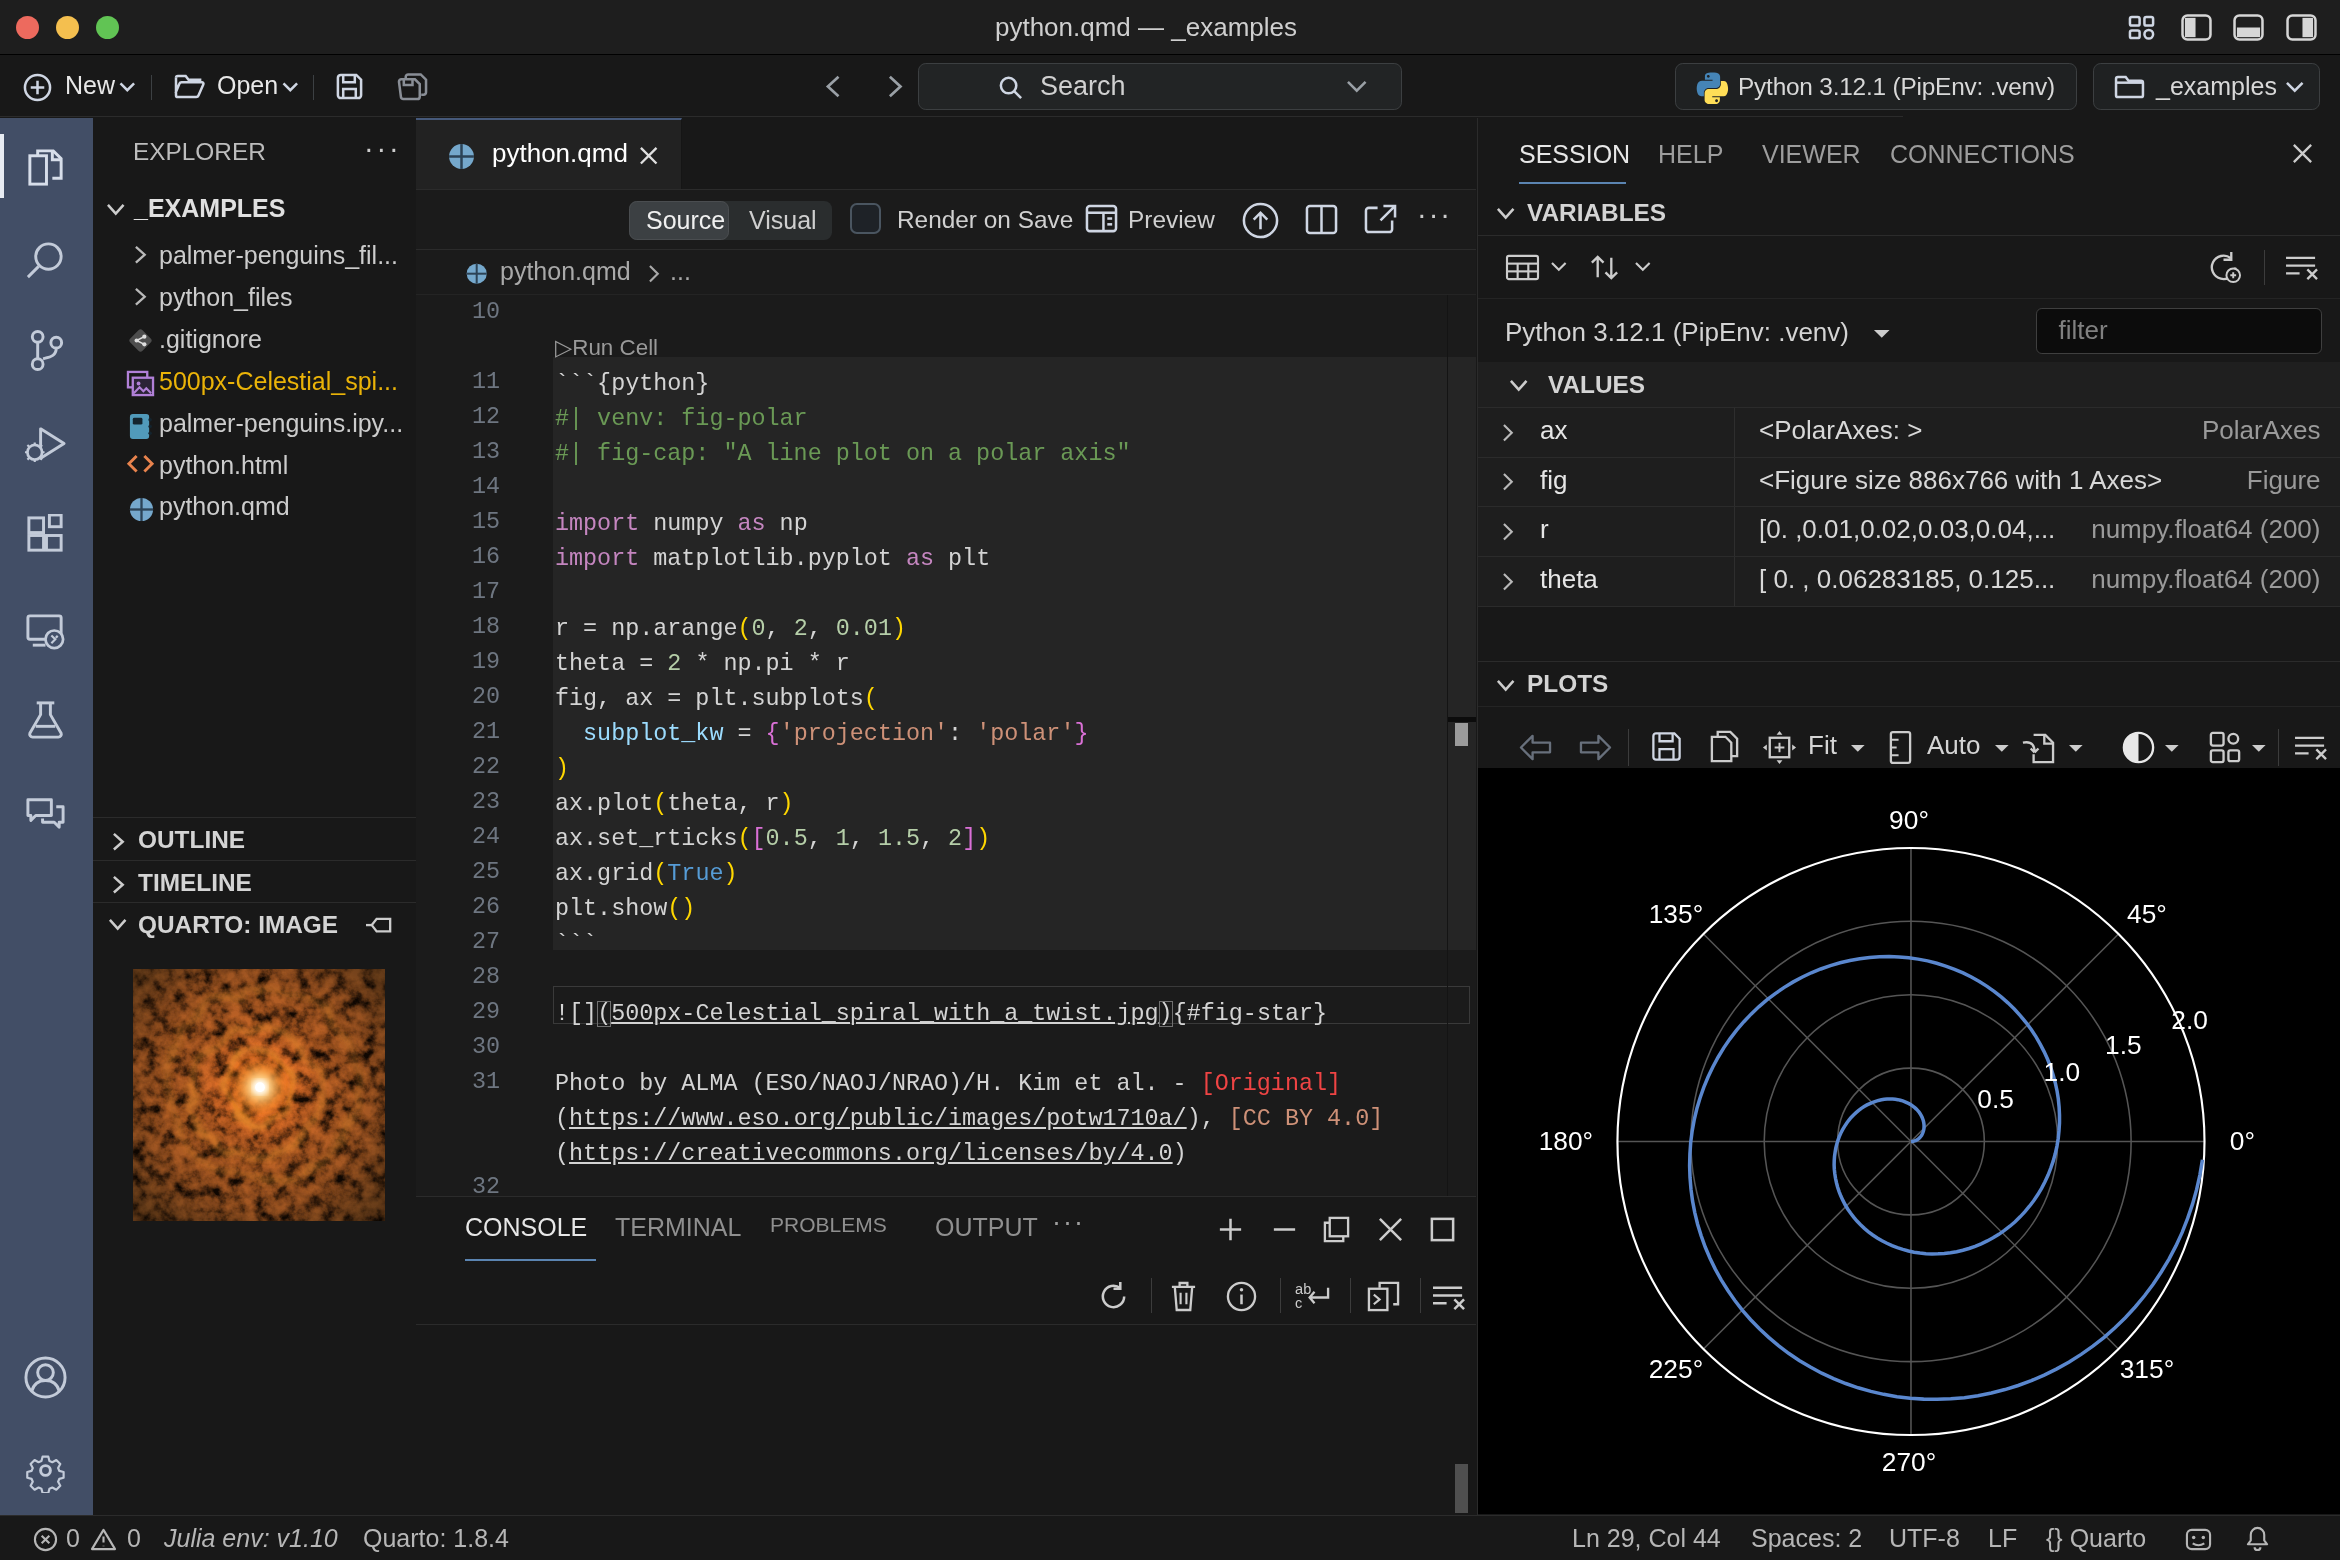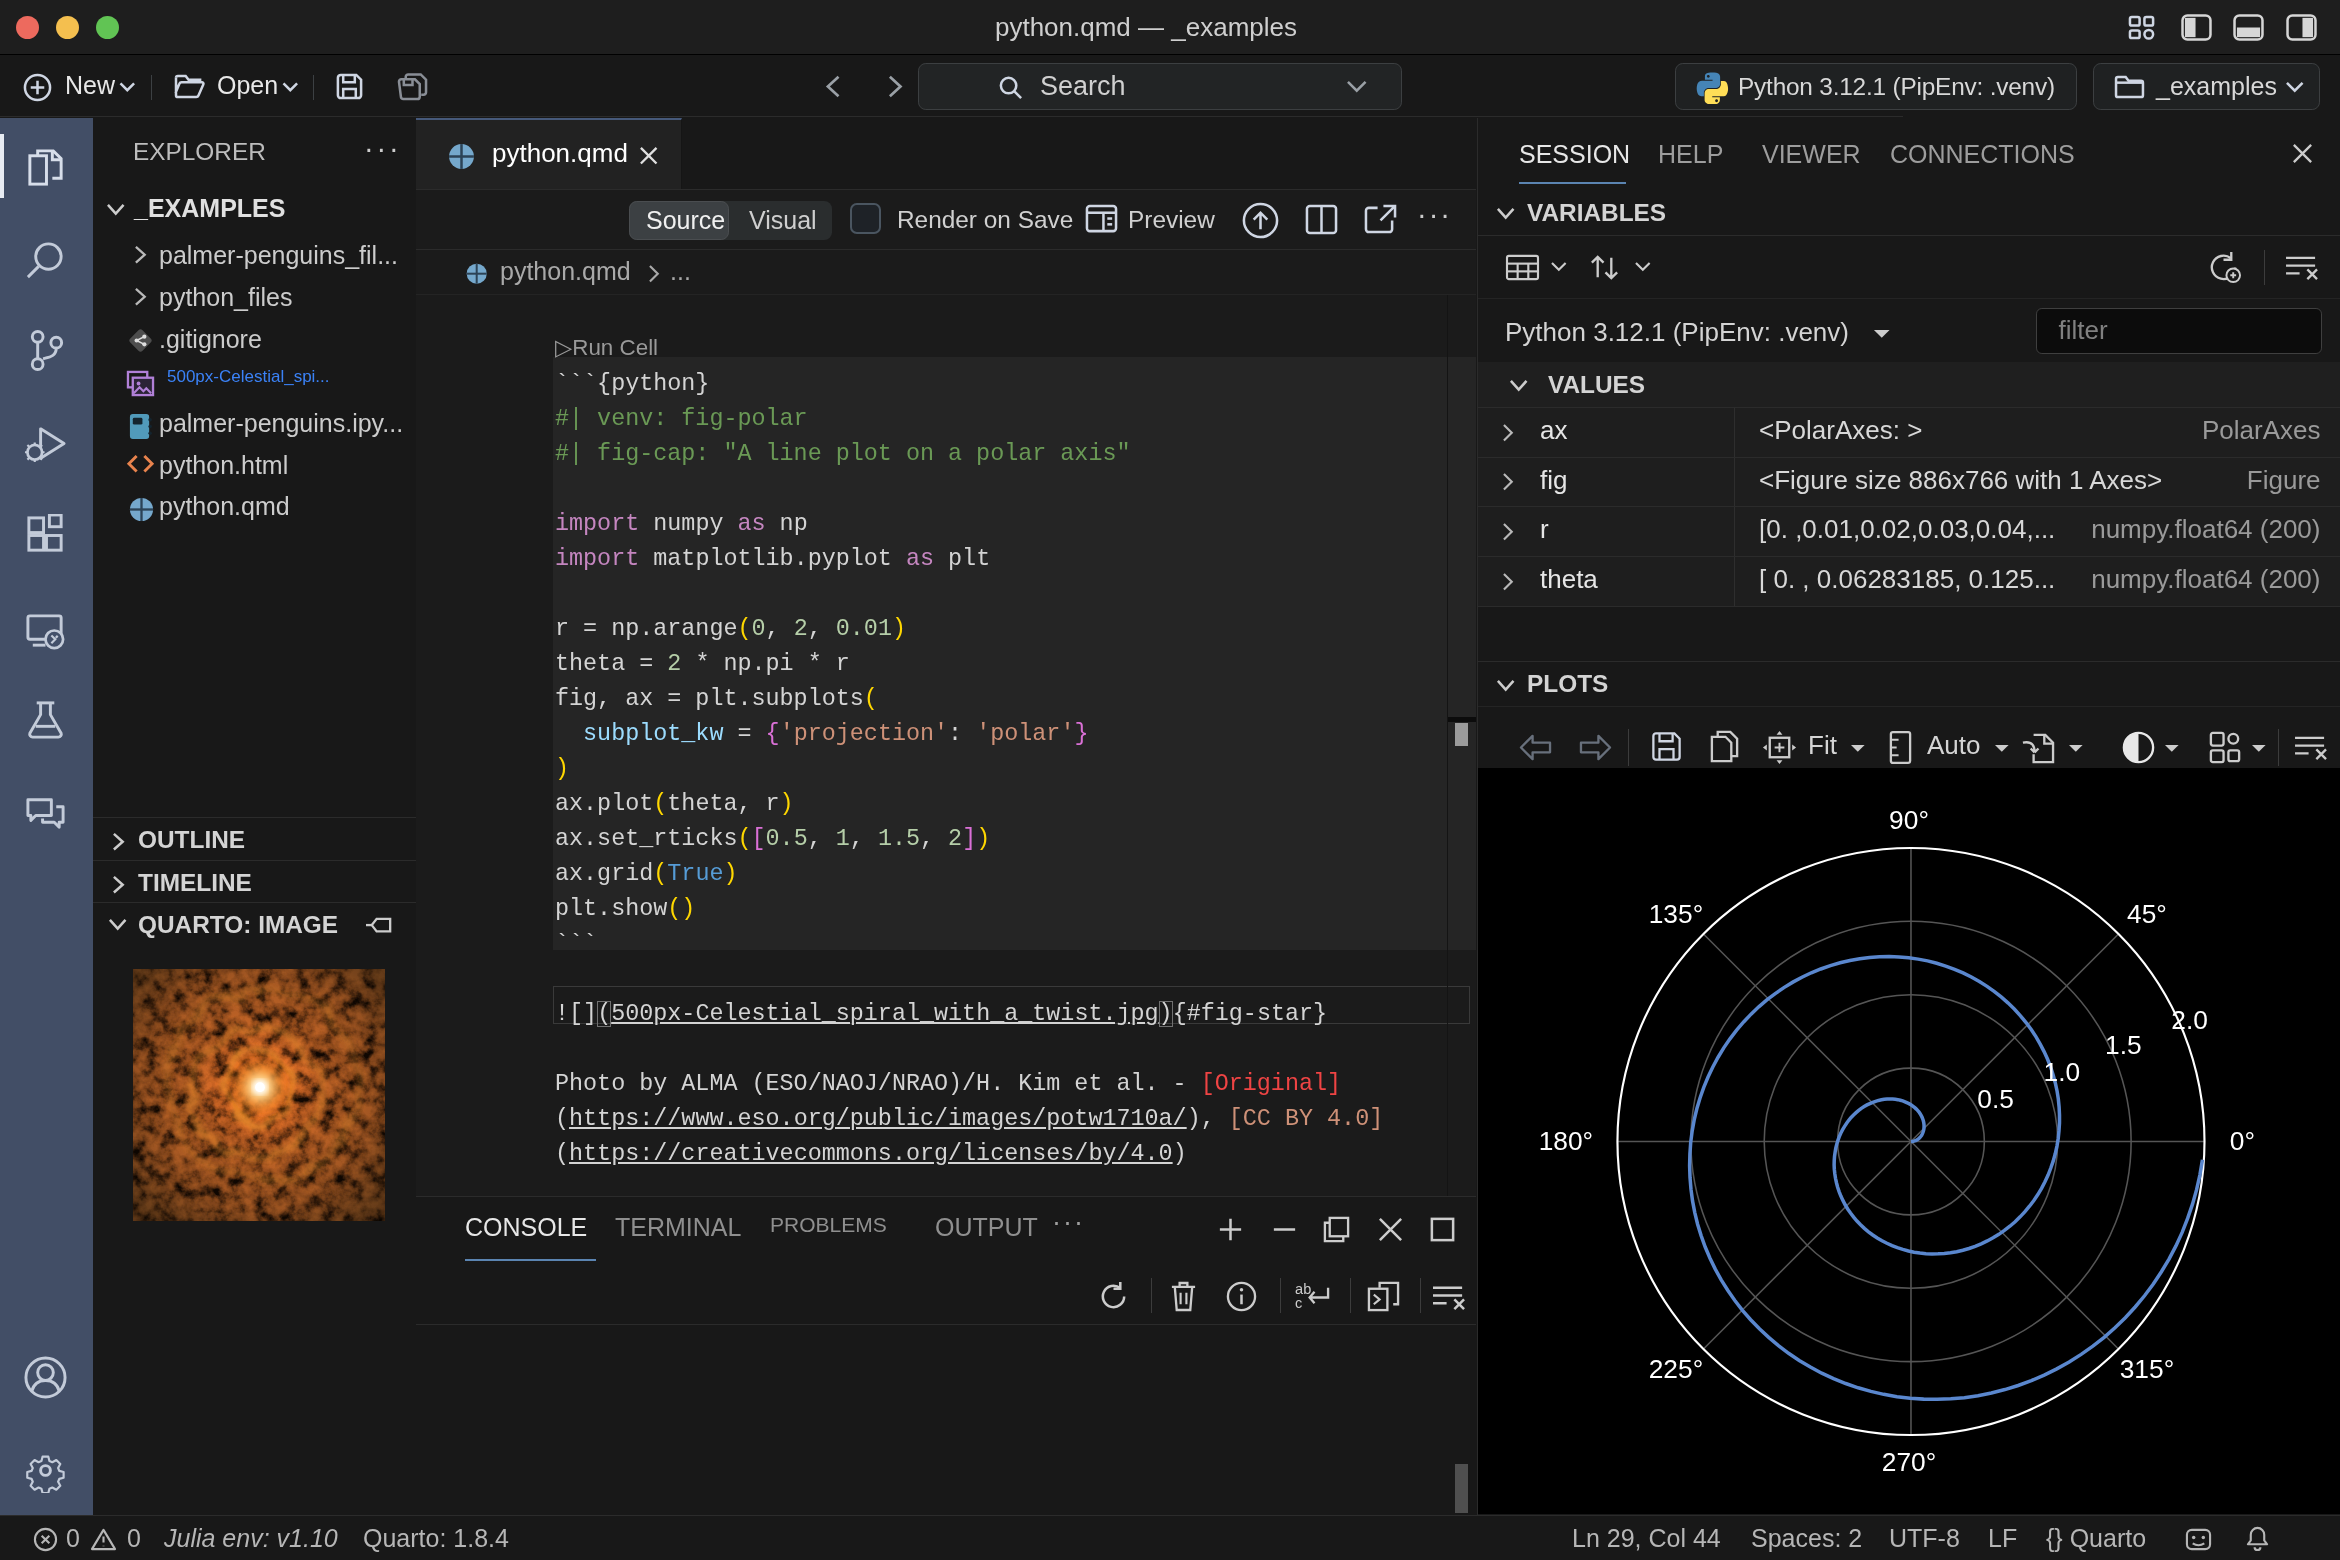--- a/index.html
+++ b/index.html
@@ -196,21 +196,21 @@
       <circle cx="17" cy="17" r="2.2" fill="#ddd"></circle>
     <path d="M9 13 L17 9 M9 13 L17 17" stroke="#ddd" stroke-width="1.6"></path>
   </svg>
   <div class="abs" style="left:66px;top:207px;font-size:25px;color:#cccccc;">.gitignore</div>
   <svg class="abs" style="left:33px;top:252px;" width="29" height="27" viewBox="0 0 30 28">
     <rect x="2" y="2" width="20" height="16" fill="none" stroke="#b180d7" stroke-width="2.4"></rect>
     <rect x="7" y="8" width="21" height="18" fill="#2b2336" stroke="#b180d7" stroke-width="2.4"></rect>
     <circle cx="13" cy="14" r="2" fill="#b180d7"></circle>
     <path d="M8 24 l6 -6 4 4 3 -3 5 5" stroke="#b180d7" stroke-width="2.2" fill="none"></path>
   </svg>
-  <div class="abs" style="left:66px;top:249px;font-size:17px;color:#3b82f6;margin-left:8px;">500px-Celestial_spi...</div>
+  <div class="abs" style="left:66px;top:249px;font-size:25px;color:#eab308;">500px-Celestial_spi...</div>
   <svg class="abs" style="left:35px;top:294px;" width="25" height="29" viewBox="0 0 26 30">
     <rect x="2" y="2" width="20" height="26" rx="3" fill="#519aba"></rect>
     <rect x="5" y="6" width="10" height="7" rx="1.5" fill="#14242e"></rect>
     <circle cx="23" cy="8" r="1.8" fill="#14242e"></circle>
       <circle cx="23" cy="15" r="1.8" fill="#14242e"></circle>
       <circle cx="23" cy="22" r="1.8" fill="#14242e"></circle>
   </svg>
   <div class="abs" style="left:66px;top:291px;font-size:25px;color:#cccccc;">palmer-penguins.ipy...</div>
   <svg class="abs" style="left:33px;top:336px;" width="29" height="19.5" viewBox="0 0 30 20">
     <path d="M11 2 L3 10 L11 18 M19 2 L27 10 L19 18" stroke="#e8834d" stroke-width="3" fill="none"></path>
@@ -350,20 +350,46 @@
       </svg>
     <div class="abs" style="left:254px;top:4.9px;font-size:25px;color:#a9a9a9;">...</div>
   </div>
 
   <div class="abs" style="left:0;top:177px;width:1060px;height:901px;background:#1b1b1b;overflow:hidden;">
 
     <div class="abs" style="left:137px;top:62px;width:924px;height:593px;background:#252525;"></div>
 
     <div class="abs" style="left:137px;top:691px;width:917px;height:38px;border:1px solid #3a3a3a;"></div>
 
+    <pre class="abs" style="left:0px;top:0px;width:84px;text-align:right;font-size:23.4px;line-height:35px;color:#6e7681;">10
+
+11
+12
+13
+14
+15
+16
+17
+18
+19
+20
+21
+22
+23
+24
+25
+26
+27
+28
+29
+30
+31
+
+
+32</pre>
 
     <pre id="code" class="abs" style="left:139px;top:0px;font-size:23.4px;line-height:35px;color:#d4d4d4;"> 
 <span style="color:#999999;font-family:'Liberation Sans',sans-serif;font-size:22.4px;">▷Run Cell</span>
 ```{python}
 <span style="color:#6a9955;">#| venv: fig-polar</span>
 <span style="color:#6a9955;">#| fig-cap: "A line plot on a polar axis"</span>
 
 <span style="color:#c586c0;">import</span> numpy <span style="color:#c586c0;">as</span> np
 <span style="color:#c586c0;">import</span> matplotlib.pyplot <span style="color:#c586c0;">as</span> plt
 

